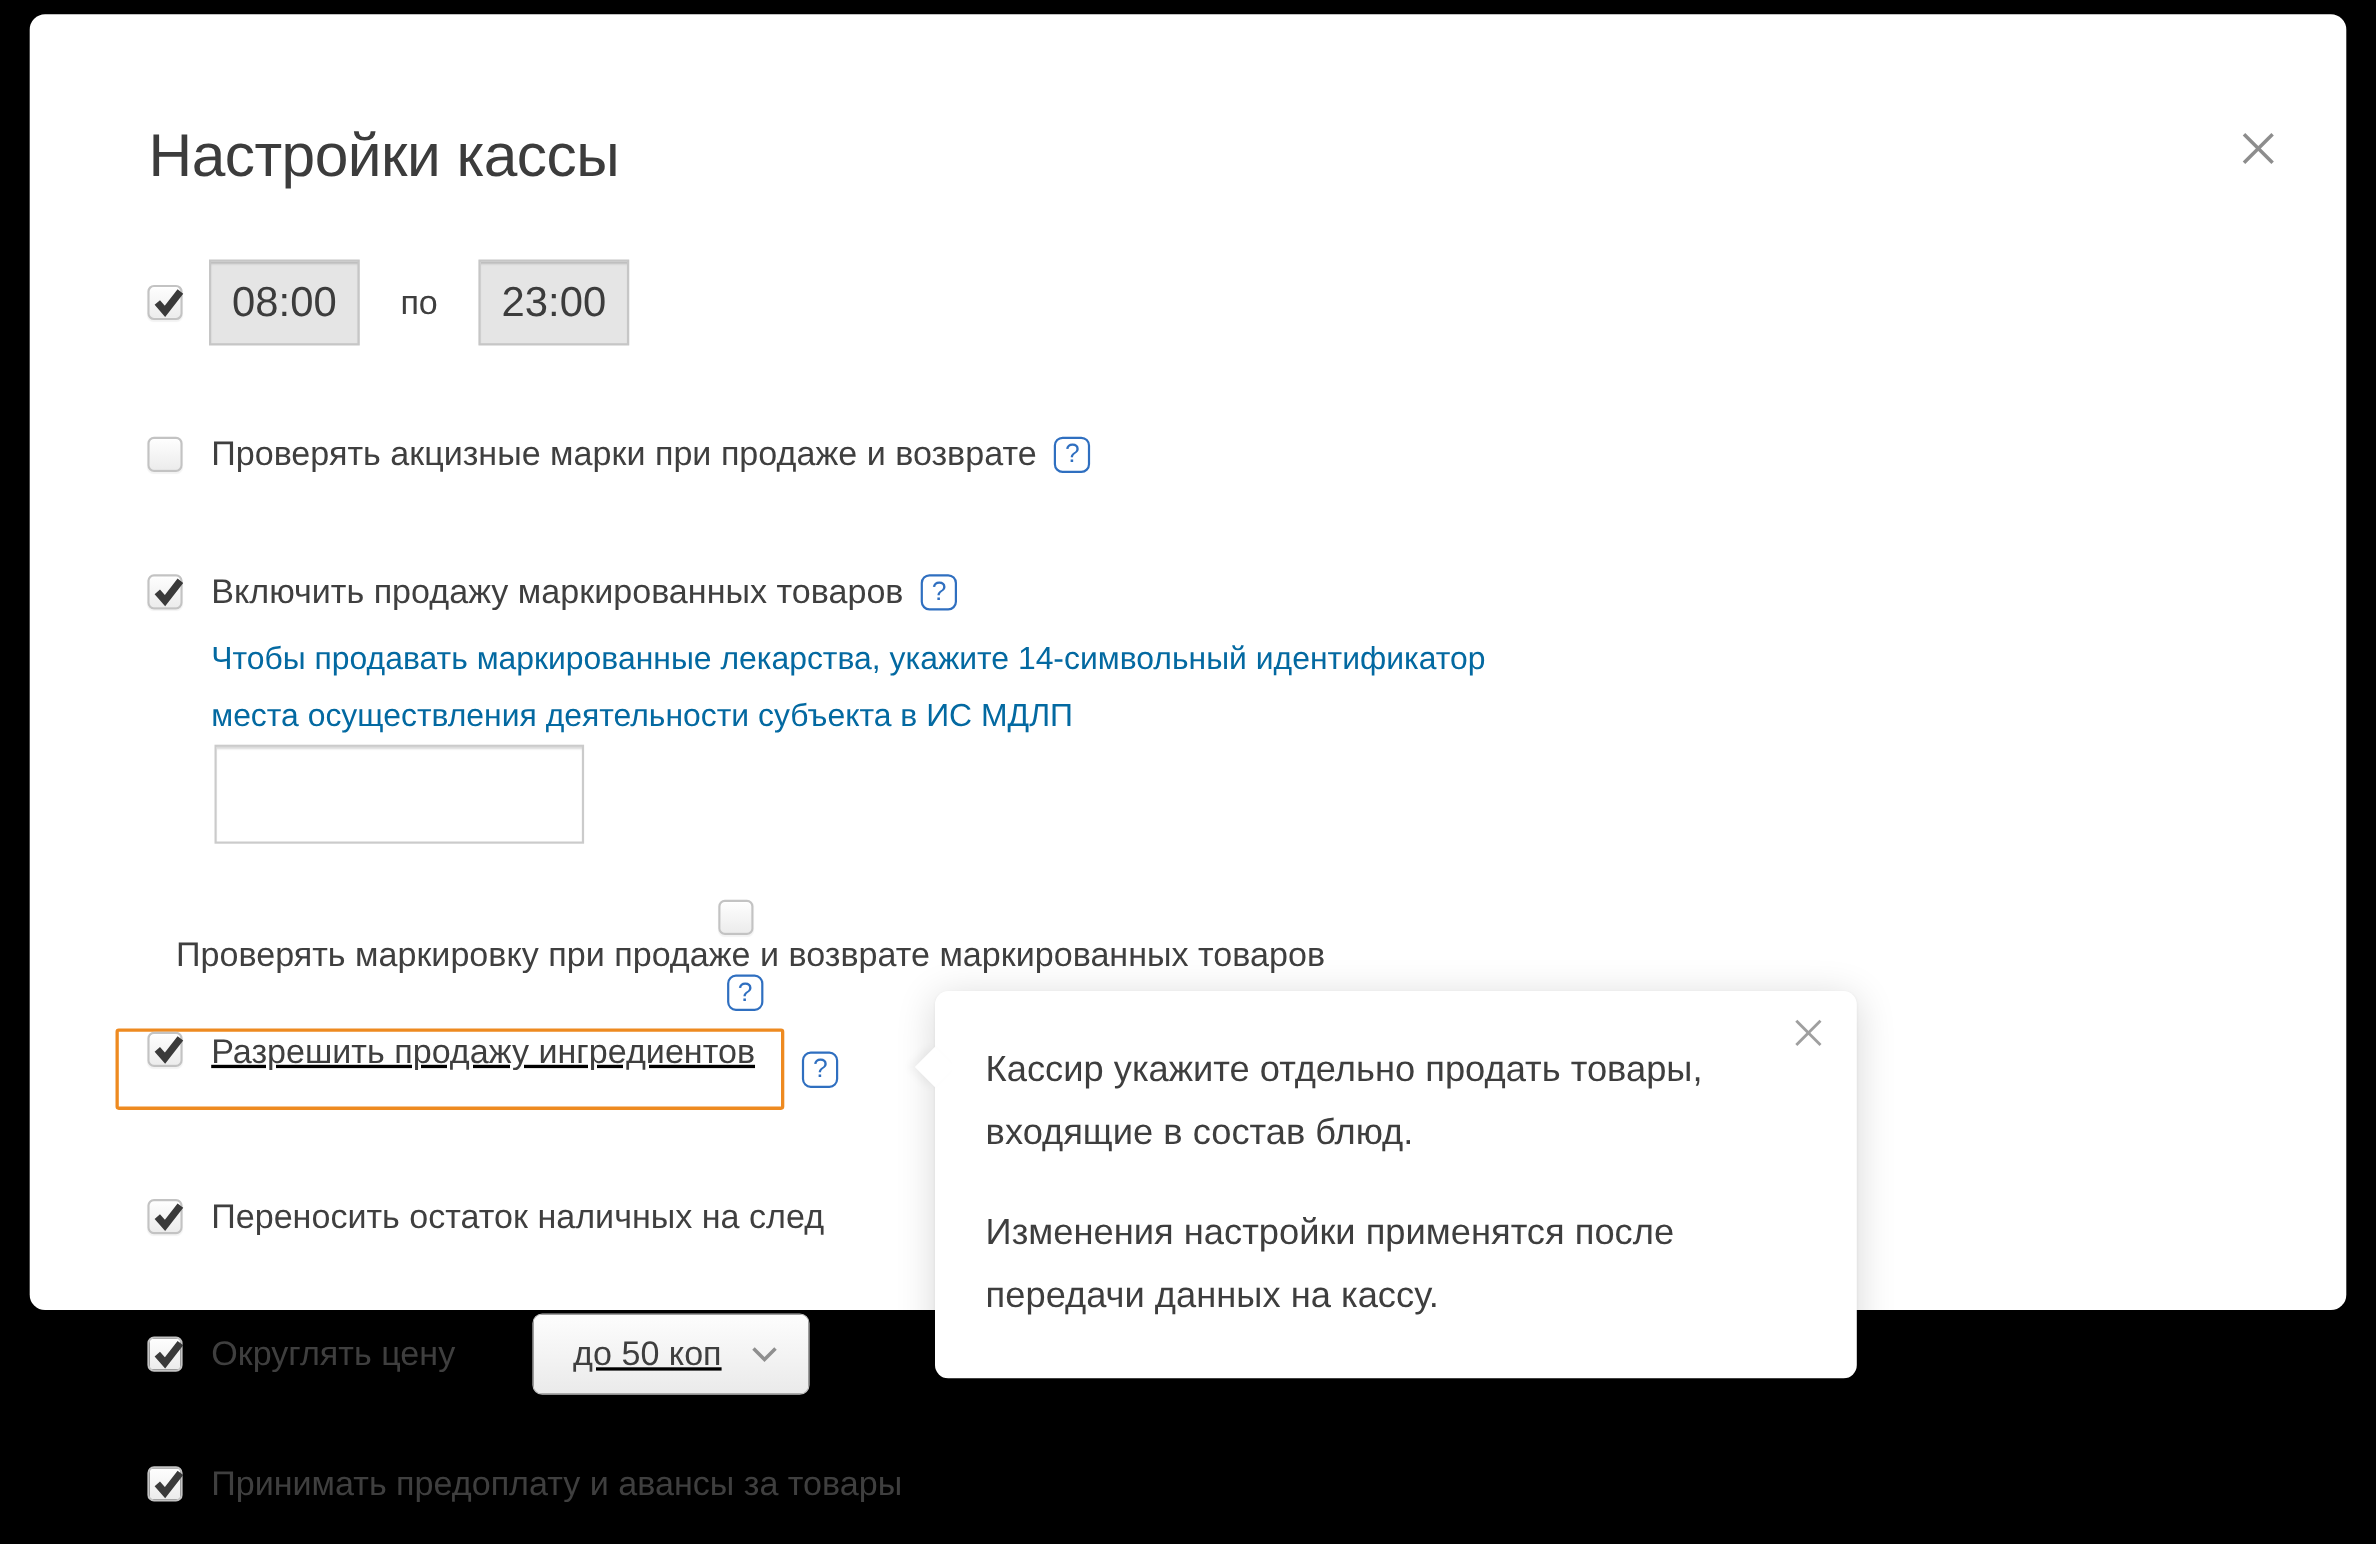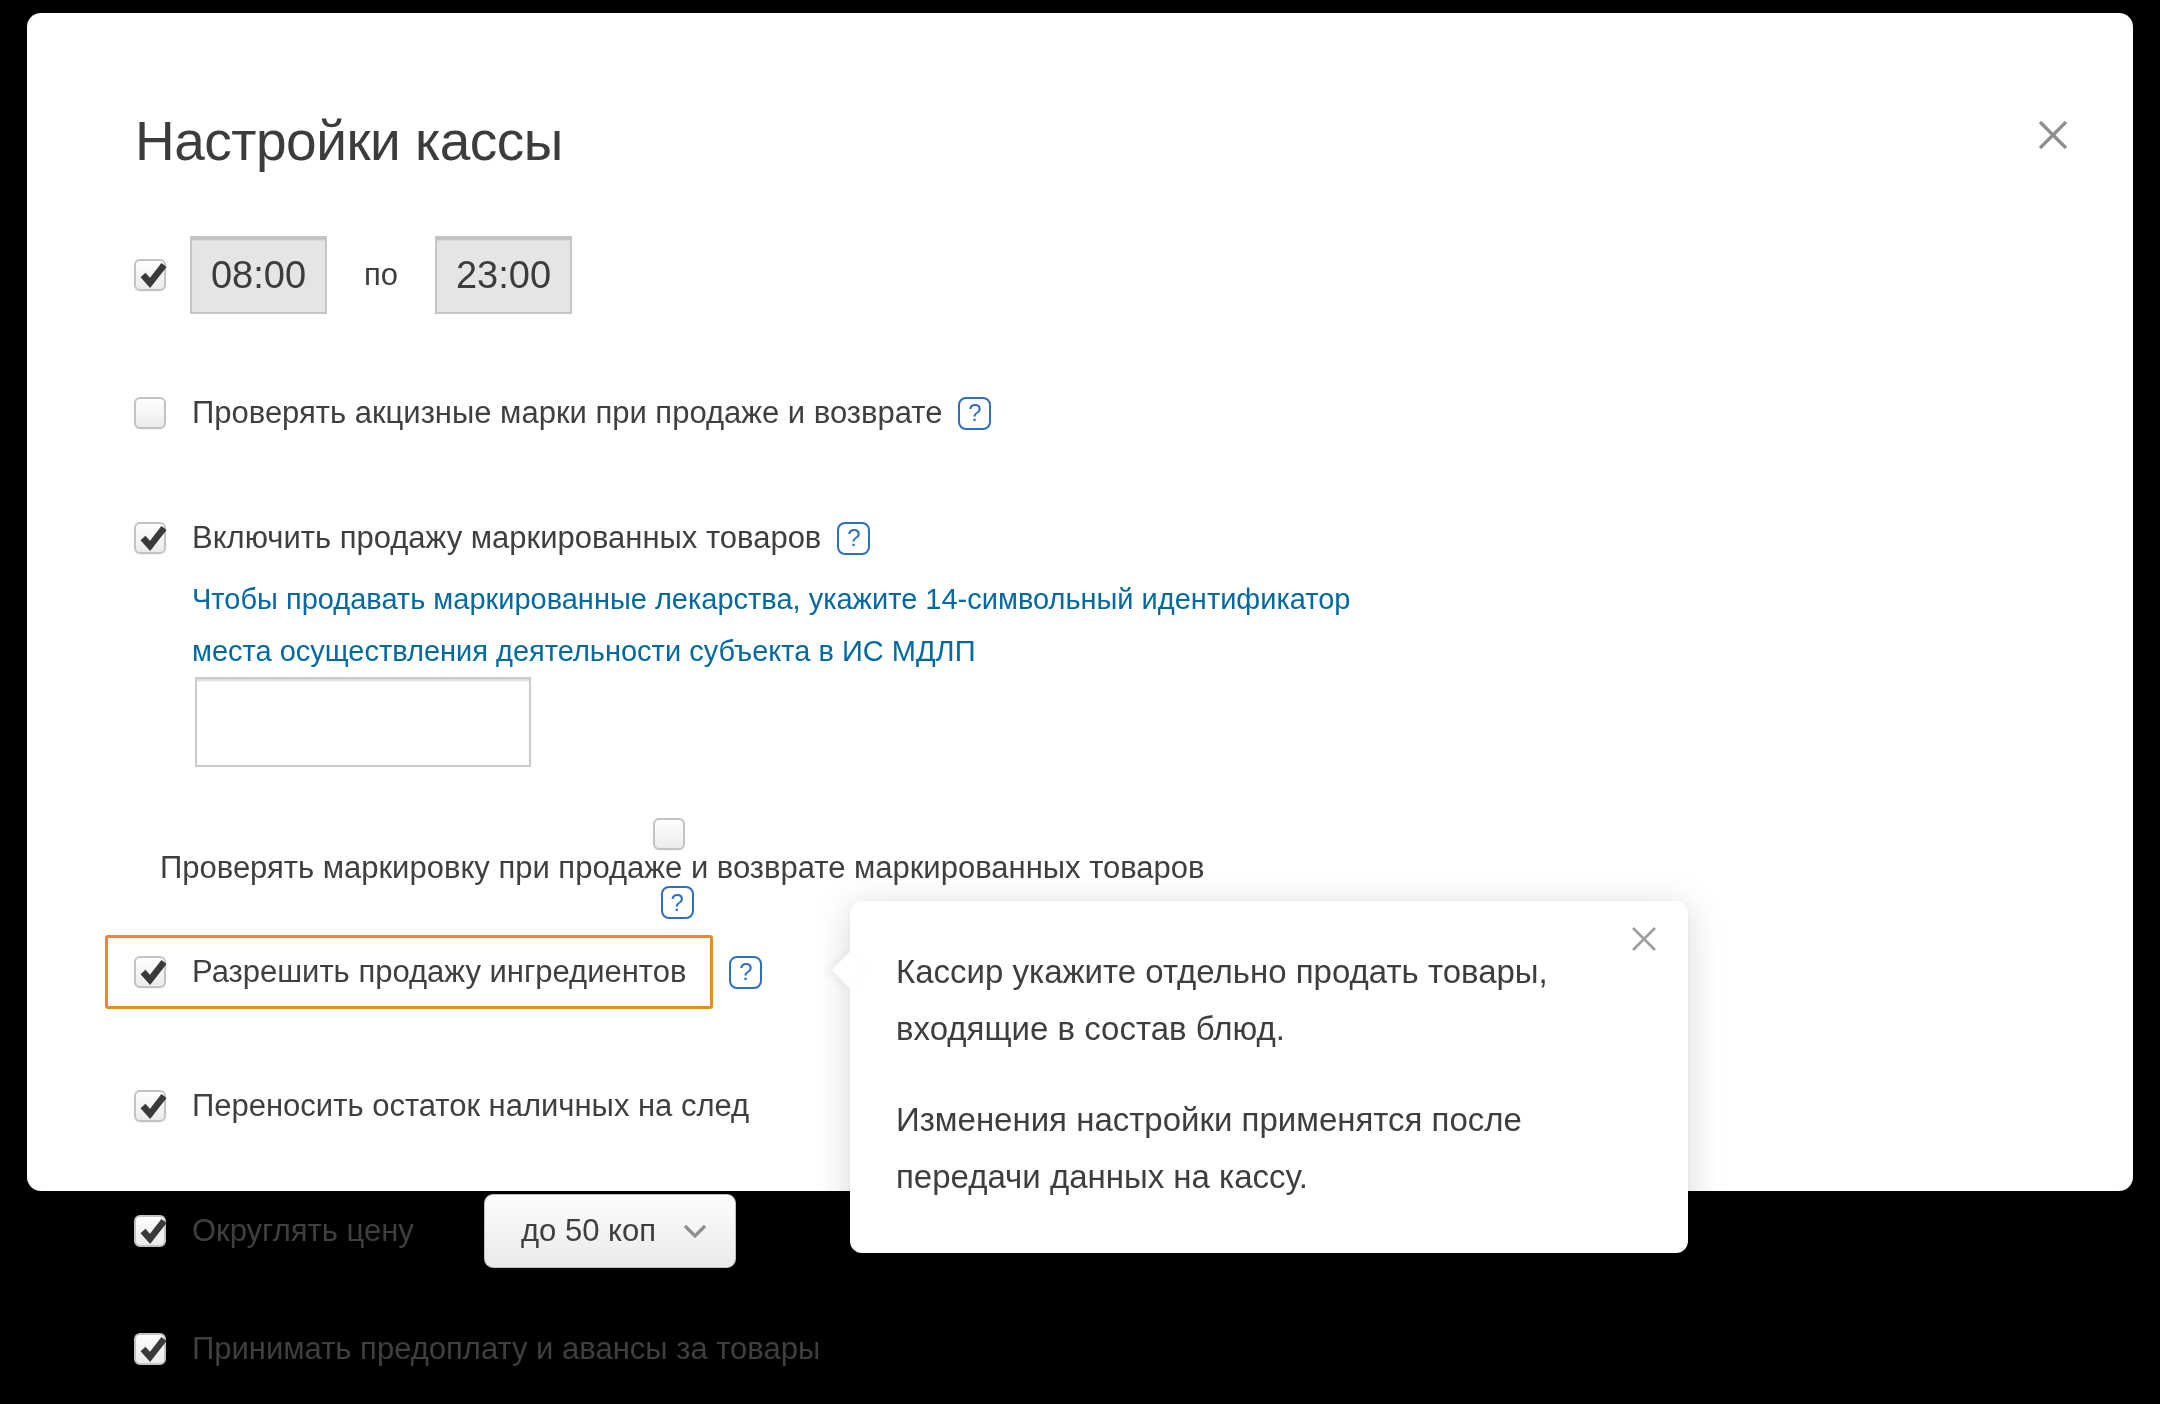--- a/index.html
+++ b/index.html
@@ -38,28 +38,28 @@
   .time-from { margin-left:24px; }
   .po { width:60px; margin:0 24px; text-align:center; font-size:31px; color:#3f3f3f; }
 
   .helper { position:absolute; left:165px; top:560px; width:1160px; font-size:29px;
             line-height:52px; color:#0369a1; z-index:2; }
   .mdlp-input { position:absolute; left:168px; top:664px; width:336px; height:90px;
                 border:2px solid #cbcbcb; background:#fff; z-index:2;
                 box-shadow:inset 0 3px 2px -1px rgba(0,0,0,0.15);
                 font-size:34px; padding:0 18px; font-family:inherit; color:#3c3c3c; }
 
-  .highlight-frame { display:flex; align-items:center; height:74px;
+  .highlight-frame { display:flex; height:74px;
                      border:3px solid var(--accent-orange,#ee8a20); border-radius:3px;
-                     padding:0 24px 0 26px; }
+                     padding:0 24px 0 26px;text-decoration:underline; }
 
   .dropdown { margin-left:24px; width:252px; height:74px; border:1px solid #bdbdbd;
               border-radius:9px; background:linear-gradient(180deg,#fdfdfd 0%,#eaeaea 100%);
               box-shadow:0 1px 2px rgba(0,0,0,0.08); display:flex; align-items:center;
-              padding:0 28px 0 36px; cursor:pointer; }
+              padding:0 28px 0 36px; cursor:pointer;text-decoration:underline; }
   .dropdown-value { font-size:31px; color:#3f3f3f; flex:1; }
   .chevron { margin-left:12px; }
 
   .tooltip { position:absolute; left:823px; top:888px; width:838px; min-height:322px;
              background:#fff; border-radius:12px; z-index:20;
              box-shadow:0 6px 36px rgba(0,0,0,0.16), 0 1px 3px rgba(0,0,0,0.06);
              padding:42px 60px 48px 46px; }
   .tooltip::before { content:""; position:absolute; left:-13px; top:56px; width:26px; height:26px;
                      background:#fff; transform:rotate(45deg);
                      box-shadow:-4px 4px 8px rgba(0,0,0,0.05); }

